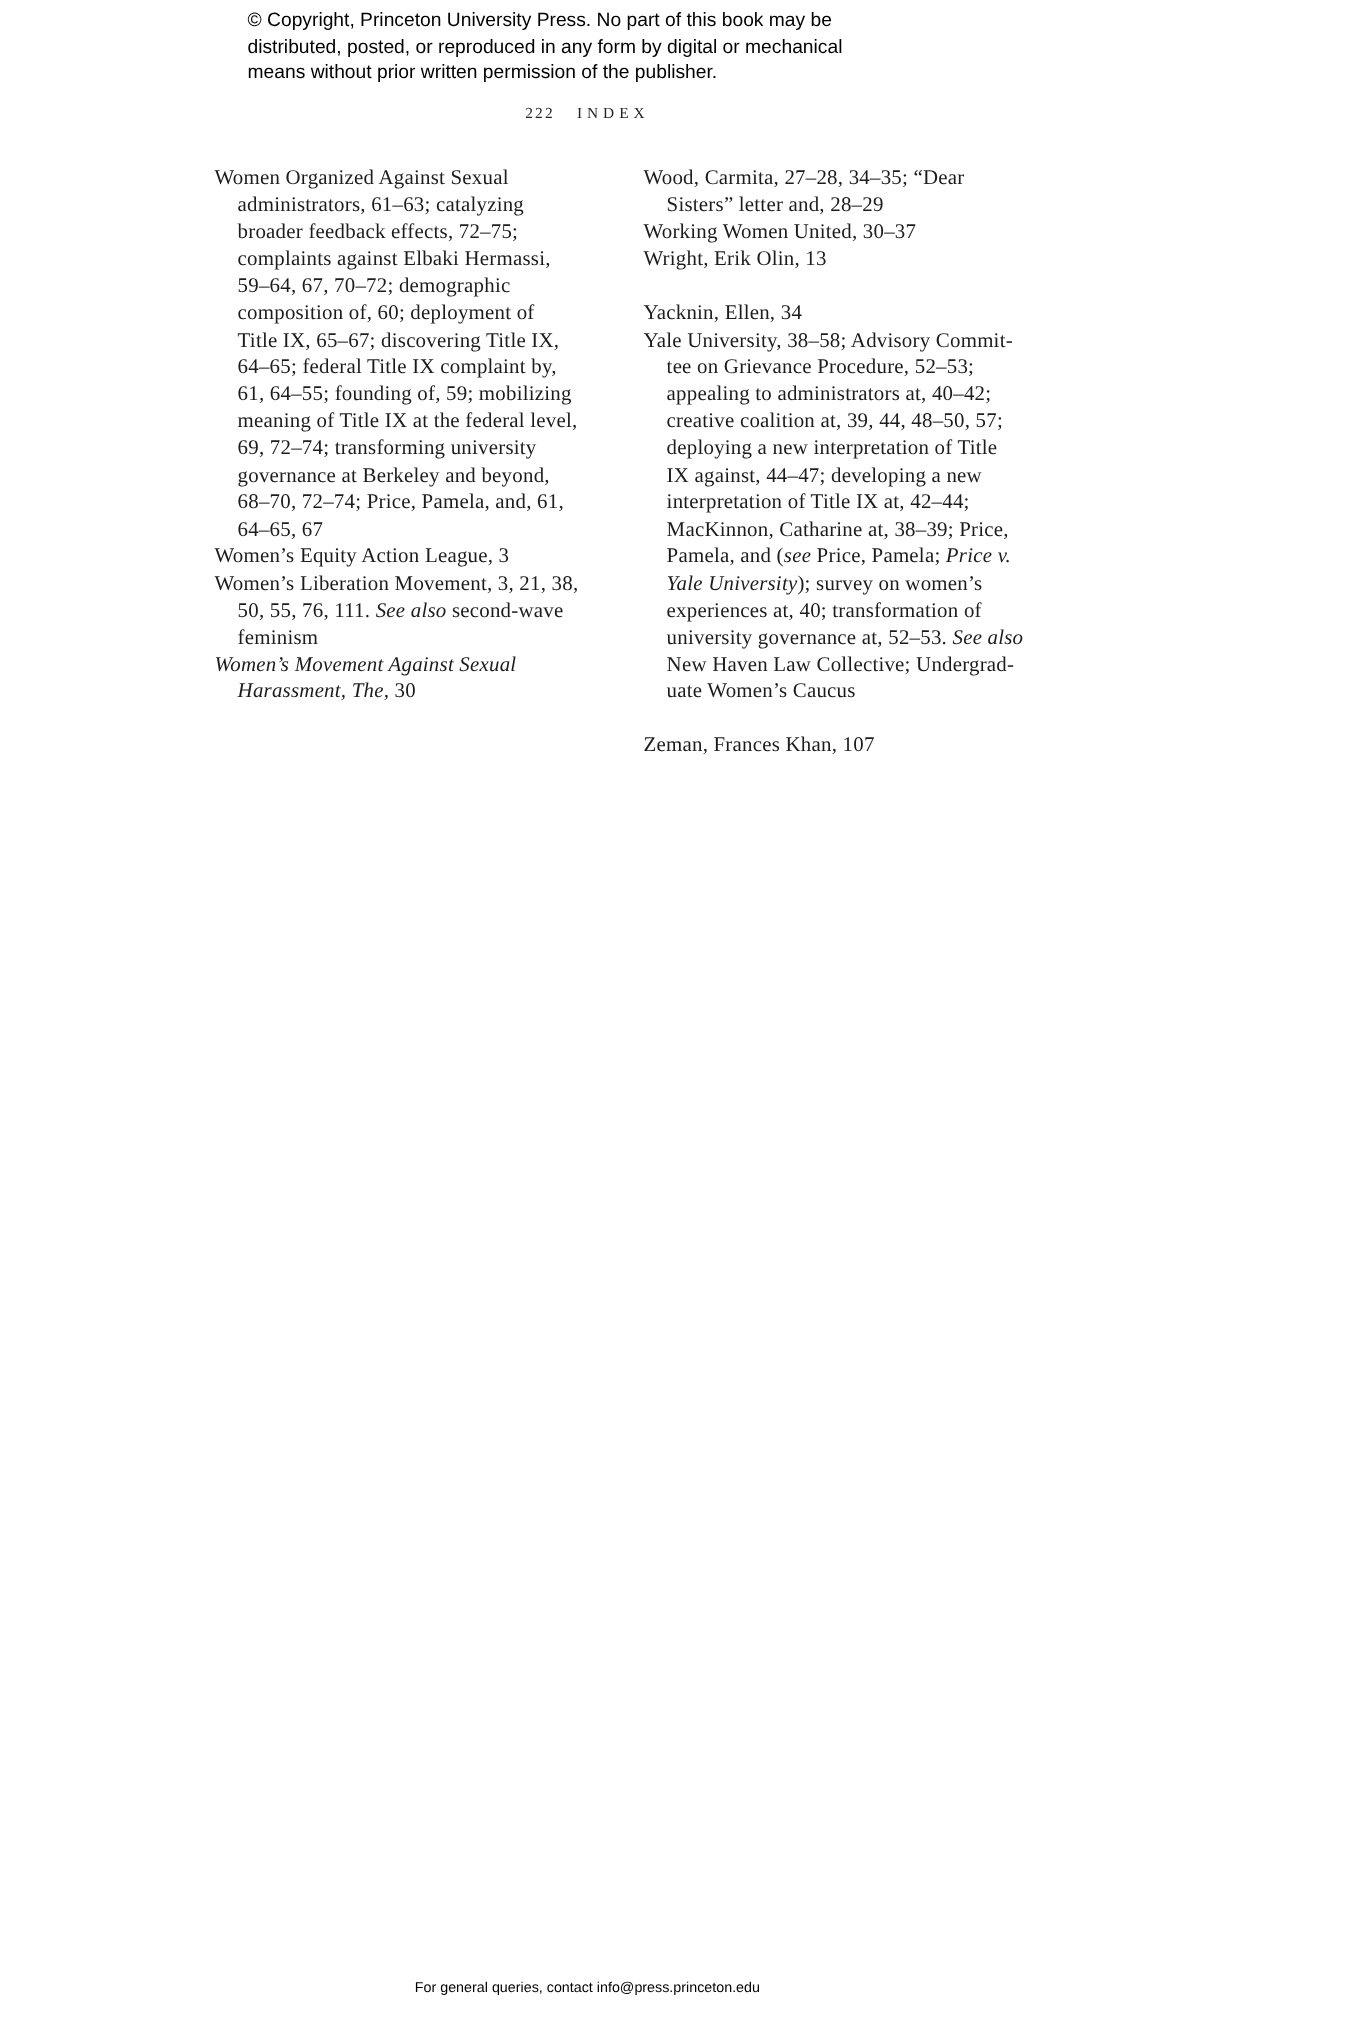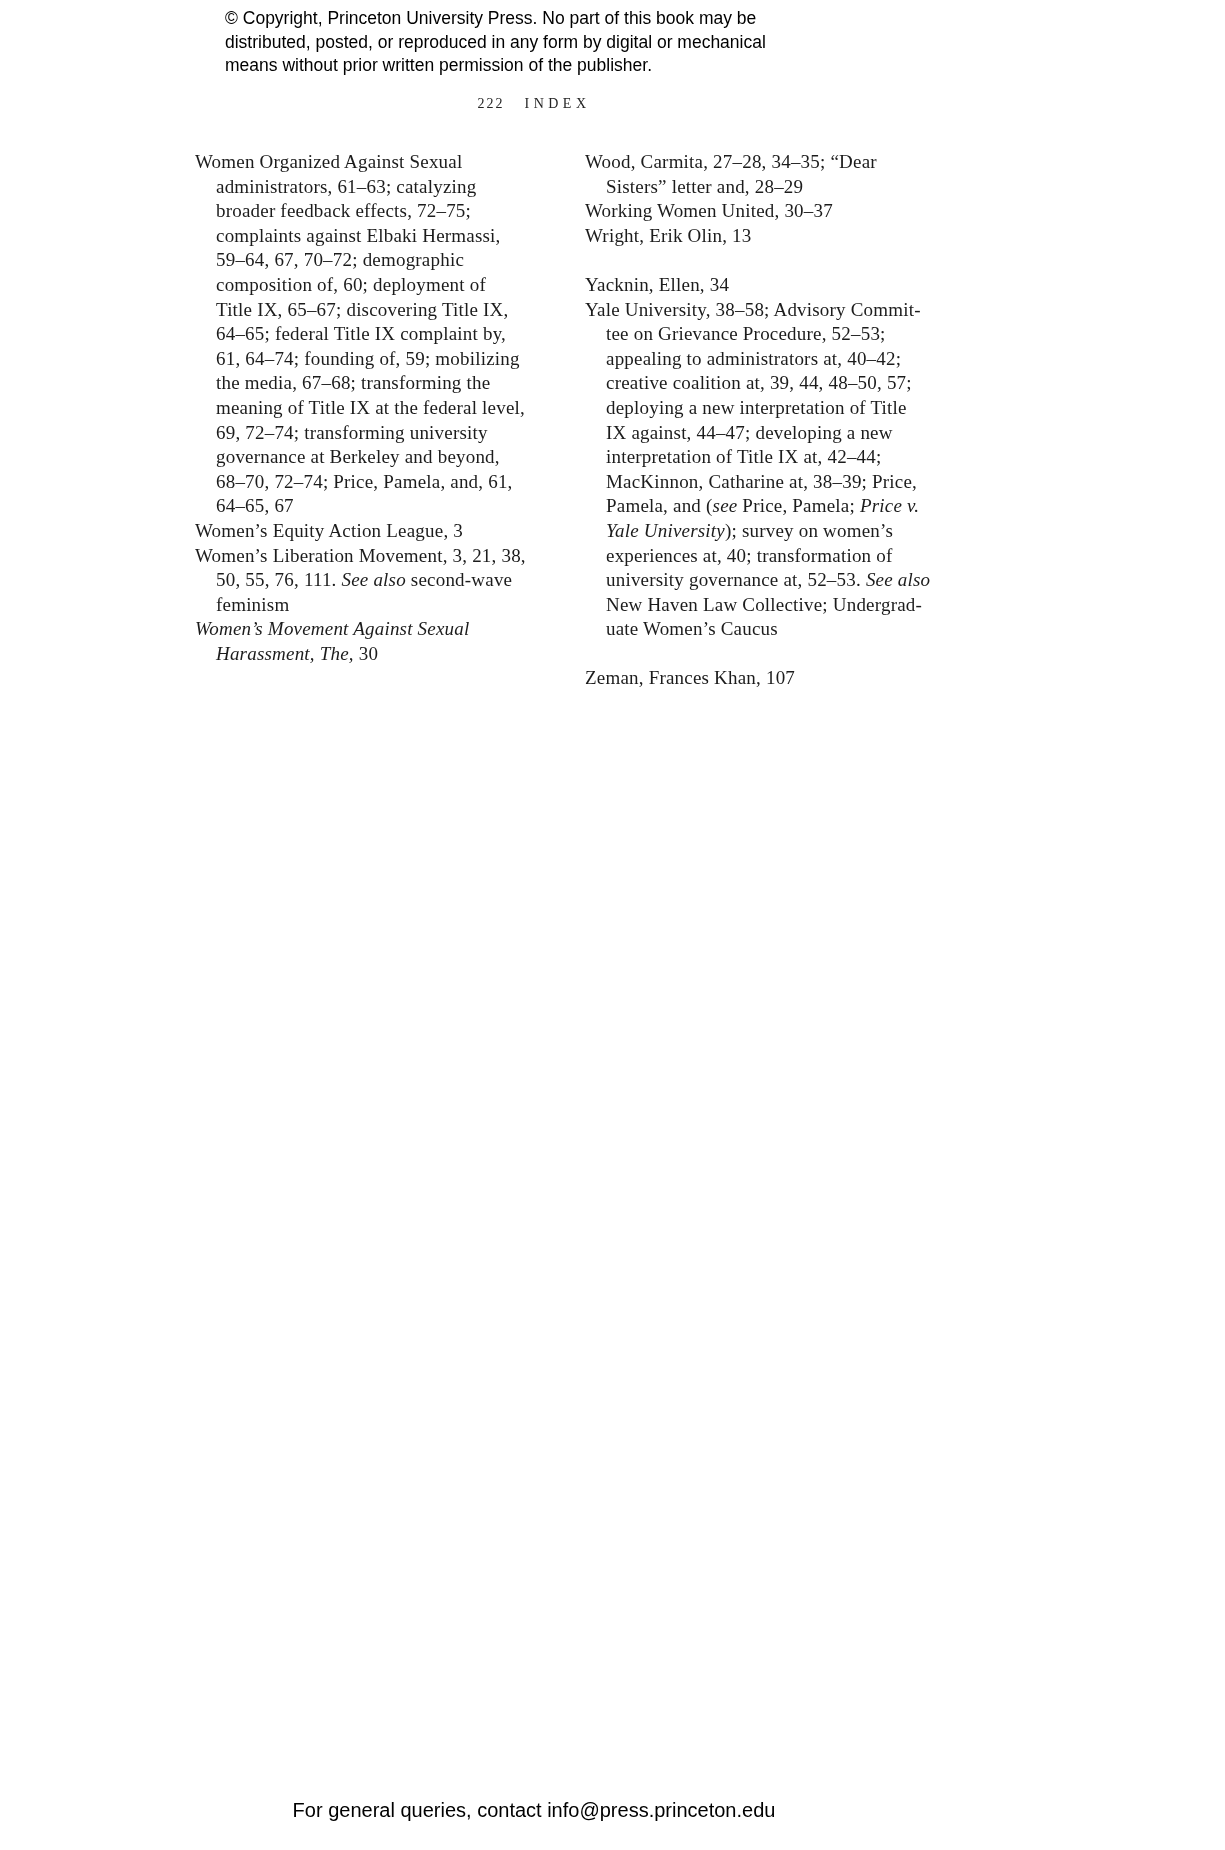--- a/index.html
+++ b/index.html
@@ -59,21 +59,21 @@
   }
   .entry-line.indent { padding-left: 21px; }
   .entry-line i { font-style: italic; }
   .footer {
     position: absolute;
     left: 163px;
     top: 1799px;
     width: 742px;
     text-align: center;
     font-family: "Liberation Sans", sans-serif;
-    font-size: 20px;
+    font-size: 13px;
     color: #000000;
   }
 </style>
 </head>
 <body>
 
 <div class="page">
 
   <div class="copyright">© Copyright, Princeton University Press. No part of this book may be
 distributed, posted, or reproduced in any form by digital or mechanical
@@ -87,22 +87,21 @@
     <div class="col-left" id="left-col">
         <div class="index-entry">
           <div class="entry-line"><span>Women Organized Against Sexual</span></div>
           <div class="entry-line indent"><span>administrators, 61–63; catalyzing</span></div>
           <div class="entry-line indent"><span>broader feedback effects, 72–75;</span></div>
           <div class="entry-line indent"><span>complaints against Elbaki Hermassi,</span></div>
           <div class="entry-line indent"><span>59–64, 67, 70–72; demographic</span></div>
           <div class="entry-line indent"><span>composition of, 60; deployment of</span></div>
           <div class="entry-line indent"><span>Title IX, 65–67; discovering Title IX,</span></div>
           <div class="entry-line indent"><span>64–65; federal Title IX complaint by,</span></div>
-          <div class="entry-line indent"><span>61, 64–74; founding of, 59; mobilizing</span></div>
-          <div class="entry-line indent"><span>the media, 67–68; transforming the</span></div>
+          <div class="entry-line indent"><span>61, 64–55; founding of, 59; mobilizing</span></div>
           <div class="entry-line indent"><span>meaning of Title IX at the federal level,</span></div>
           <div class="entry-line indent"><span>69, 72–74; transforming university</span></div>
           <div class="entry-line indent"><span>governance at Berkeley and beyond,</span></div>
           <div class="entry-line indent"><span>68–70, 72–74; Price, Pamela, and, 61,</span></div>
           <div class="entry-line indent"><span>64–65, 67</span></div>
         </div>
         <div class="index-entry">
           <div class="entry-line"><span>Women’s Equity Action League, 3</span></div>
         </div>
         <div class="index-entry">

